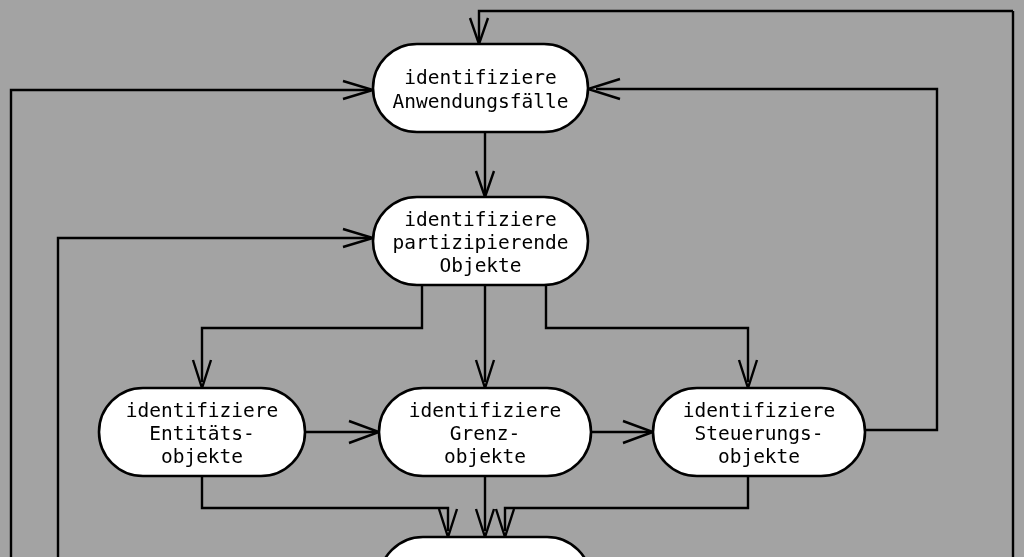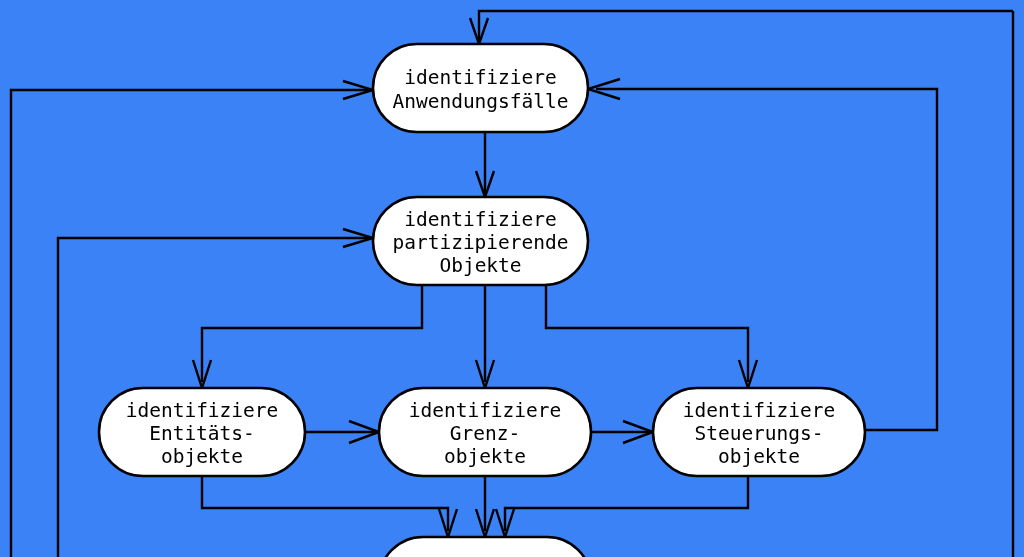--- a/index.html
+++ b/index.html
@@ -7,21 +7,21 @@
     padding: 0;
     background: #ffffff;
   }
   body {
     font-family: "DejaVu Sans Mono", monospace;
   }
   #canvas-wrap {
     position: relative;
     width: 1024px;
     height: 557px;
-    background: #3b82f6;
+    background: #a3a3a3;
     overflow: hidden;
   }
   svg#flow {
     display: block;
     width: 1024px;
     height: 557px;
   }
   .node-shape {
     fill: #ffffff;
     stroke: #000000;

